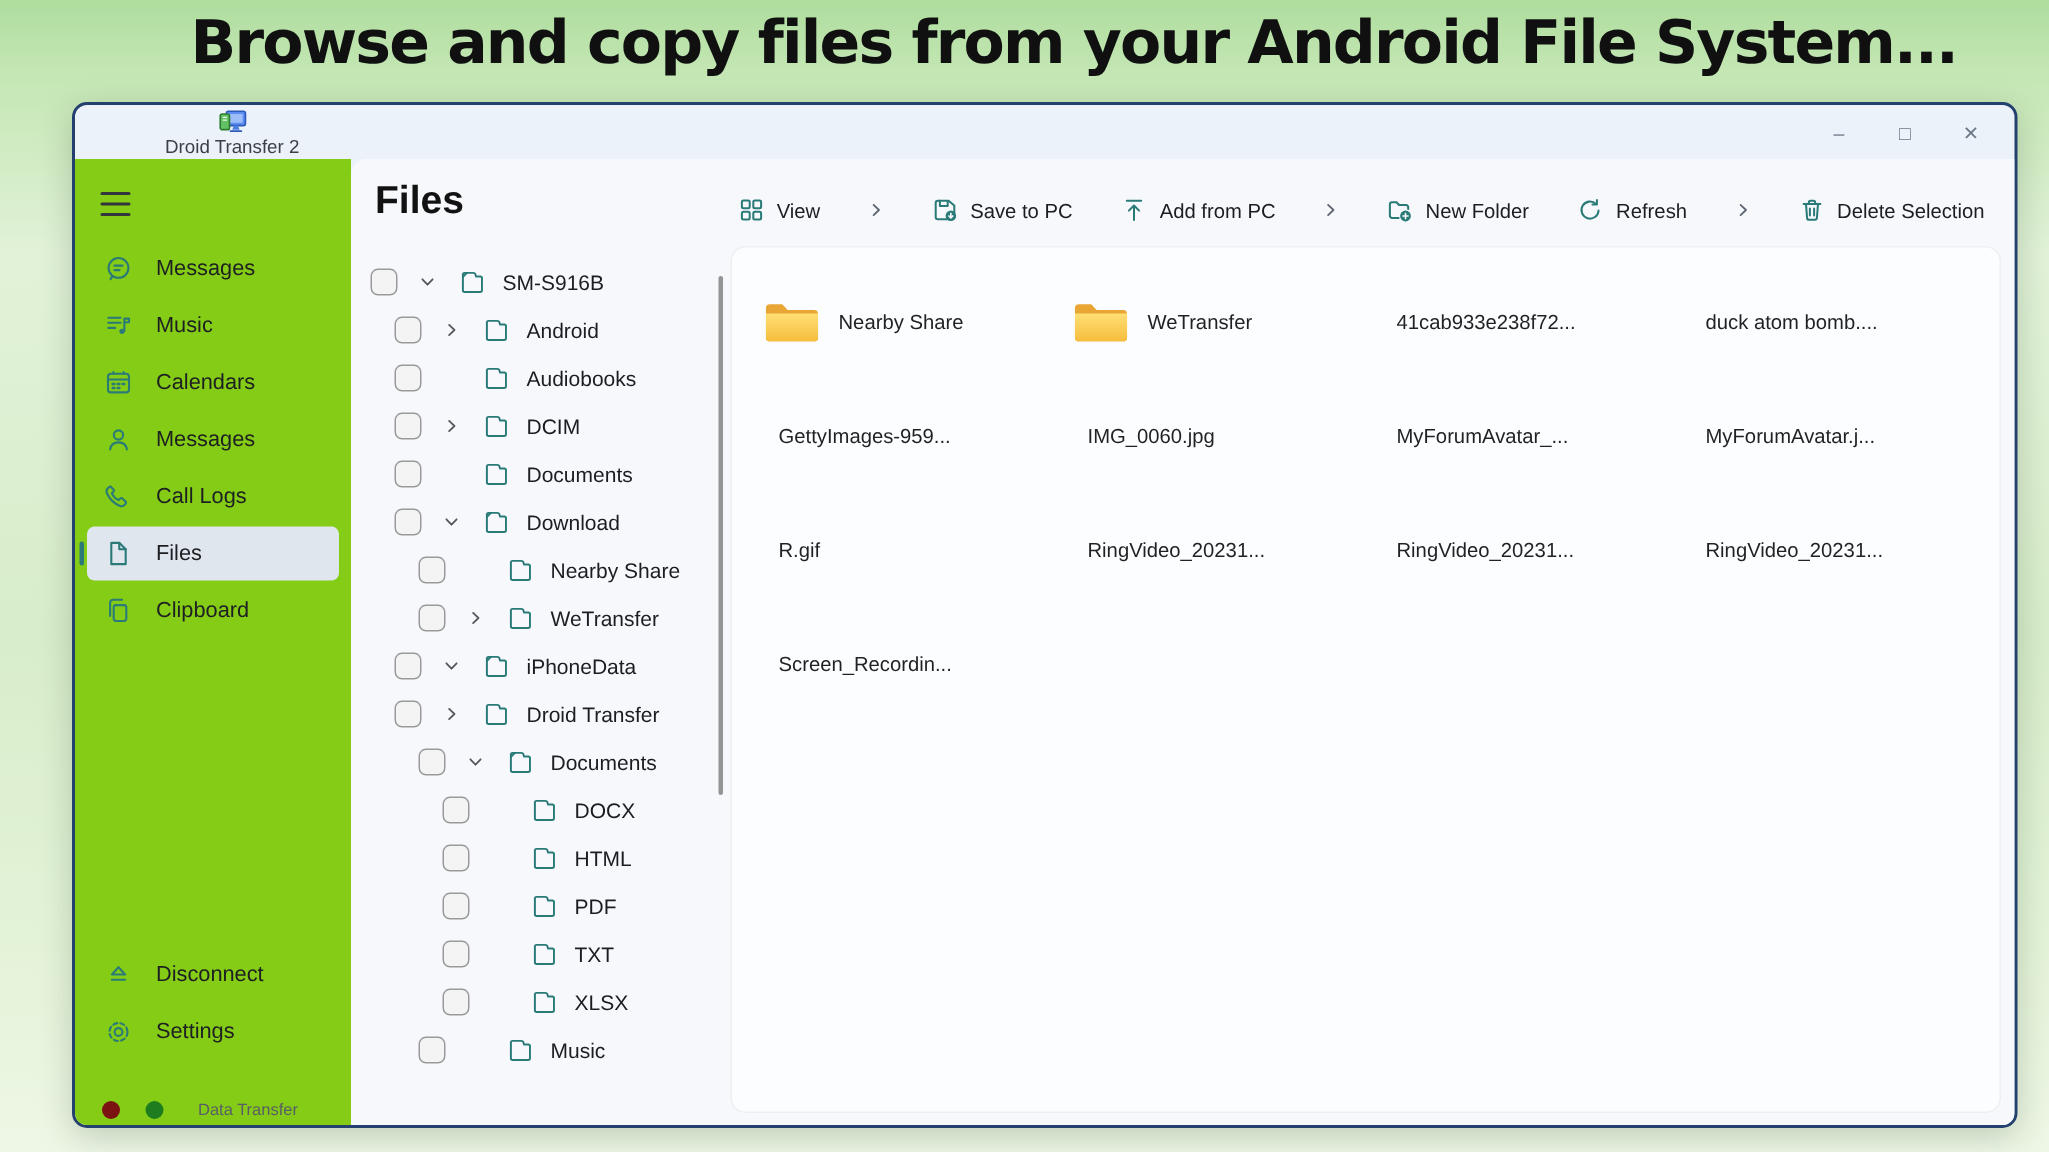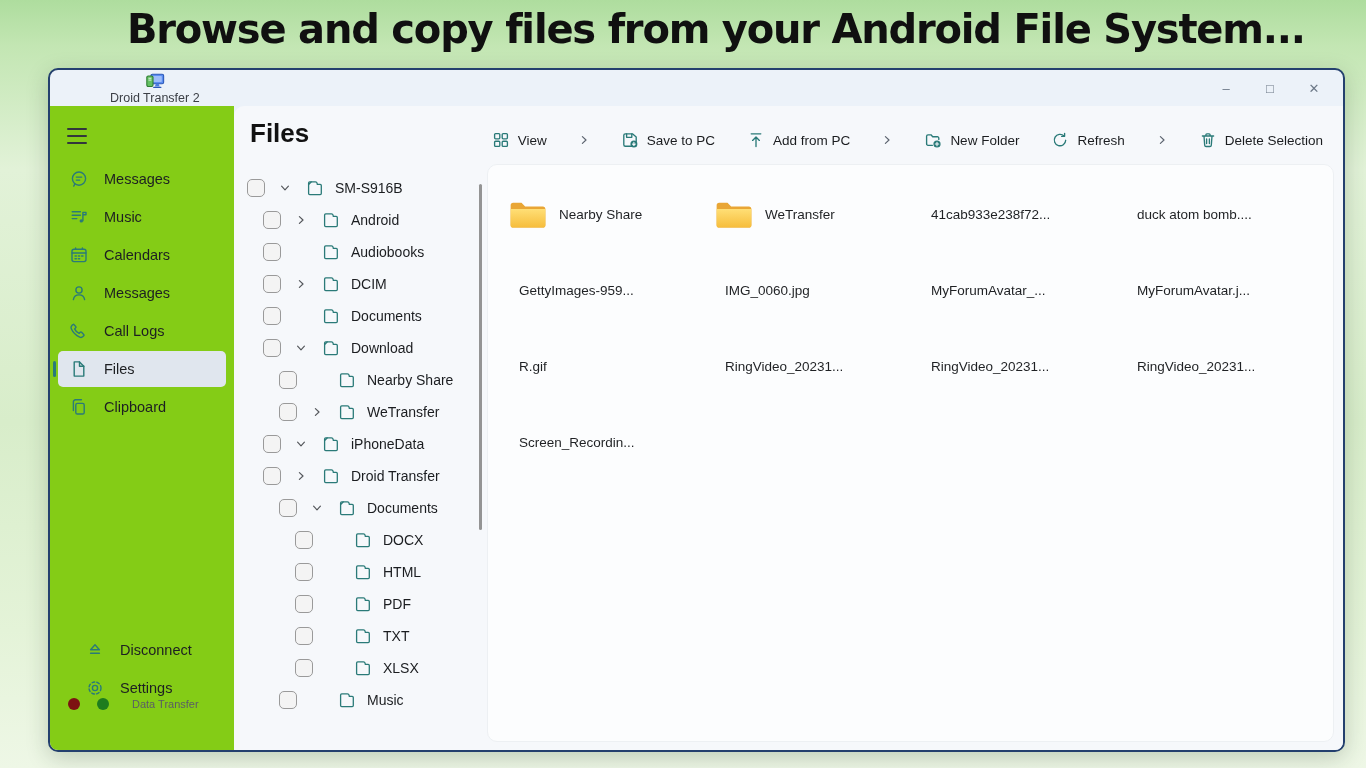--- a/index.html
+++ b/index.html
@@ -26,22 +26,22 @@
   .hamburger { position:absolute; left:17px; top:22px; width:20px; cursor:default; }
   .hamburger div { height:2px; background:#33373c; border-radius:1px; margin-bottom:5px; }
   .side-nav { position:absolute; left:0; right:0; top:53px; }
   .side-item { position:relative; height:36px; margin:2px 8px; border-radius:5px; display:flex;
     align-items:center; gap:15px; padding-left:11px; font-size:14.5px; color:#1d1f22; }
   .side-item.selected { background:#e0e6ee; }
   .side-item .accent { position:absolute; left:-5px; top:10px; width:3px; height:16px;
     background:var(--accent,#2a7a78); border-radius:2px; }
   .side-icon { width:20px; height:20px; color:var(--accent,#2a7a78); flex:none; }
   .side-icon svg, .tb-icon svg, .ticon svg, .slot svg { display:block; width:100%; height:100%; }
-  .side-footer { position:absolute; left:16px; right:0; top:524px; }
-  .status { position:absolute; left:18px; top:592px; display:flex; align-items:center; gap:17px;justify-content:center; }
+  .side-footer { position:absolute; left:0; right:0; top:524px; }
+  .status { position:absolute; left:18px; top:628px; display:flex; align-items:center; gap:17px;justify-content:center; }
   .dot { width:12px; height:12px; border-radius:50%; }
   .status-label { font-size:11px; color:#5a5e64; margin-left:6px; }
 
   
   .content { position:absolute; left:184px; top:36px; right:0; bottom:0;
     background:#f6f8fb; border-top-left-radius:10px; }
   .content-heading { position:absolute; left:16px; top:12px; font-size:26px; font-weight:700; color:#121212; }
   .toolbar { position:absolute; right:16px; top:22px; display:flex; align-items:center; gap:24px; }
   .tb-item { display:flex; align-items:center; gap:8px; font-size:13.5px; color:#1b1d20; cursor:default; padding:3px 4px; }
   .tb-icon { width:18px; height:18px; color:var(--accent,#2a7a78); flex:none; }

